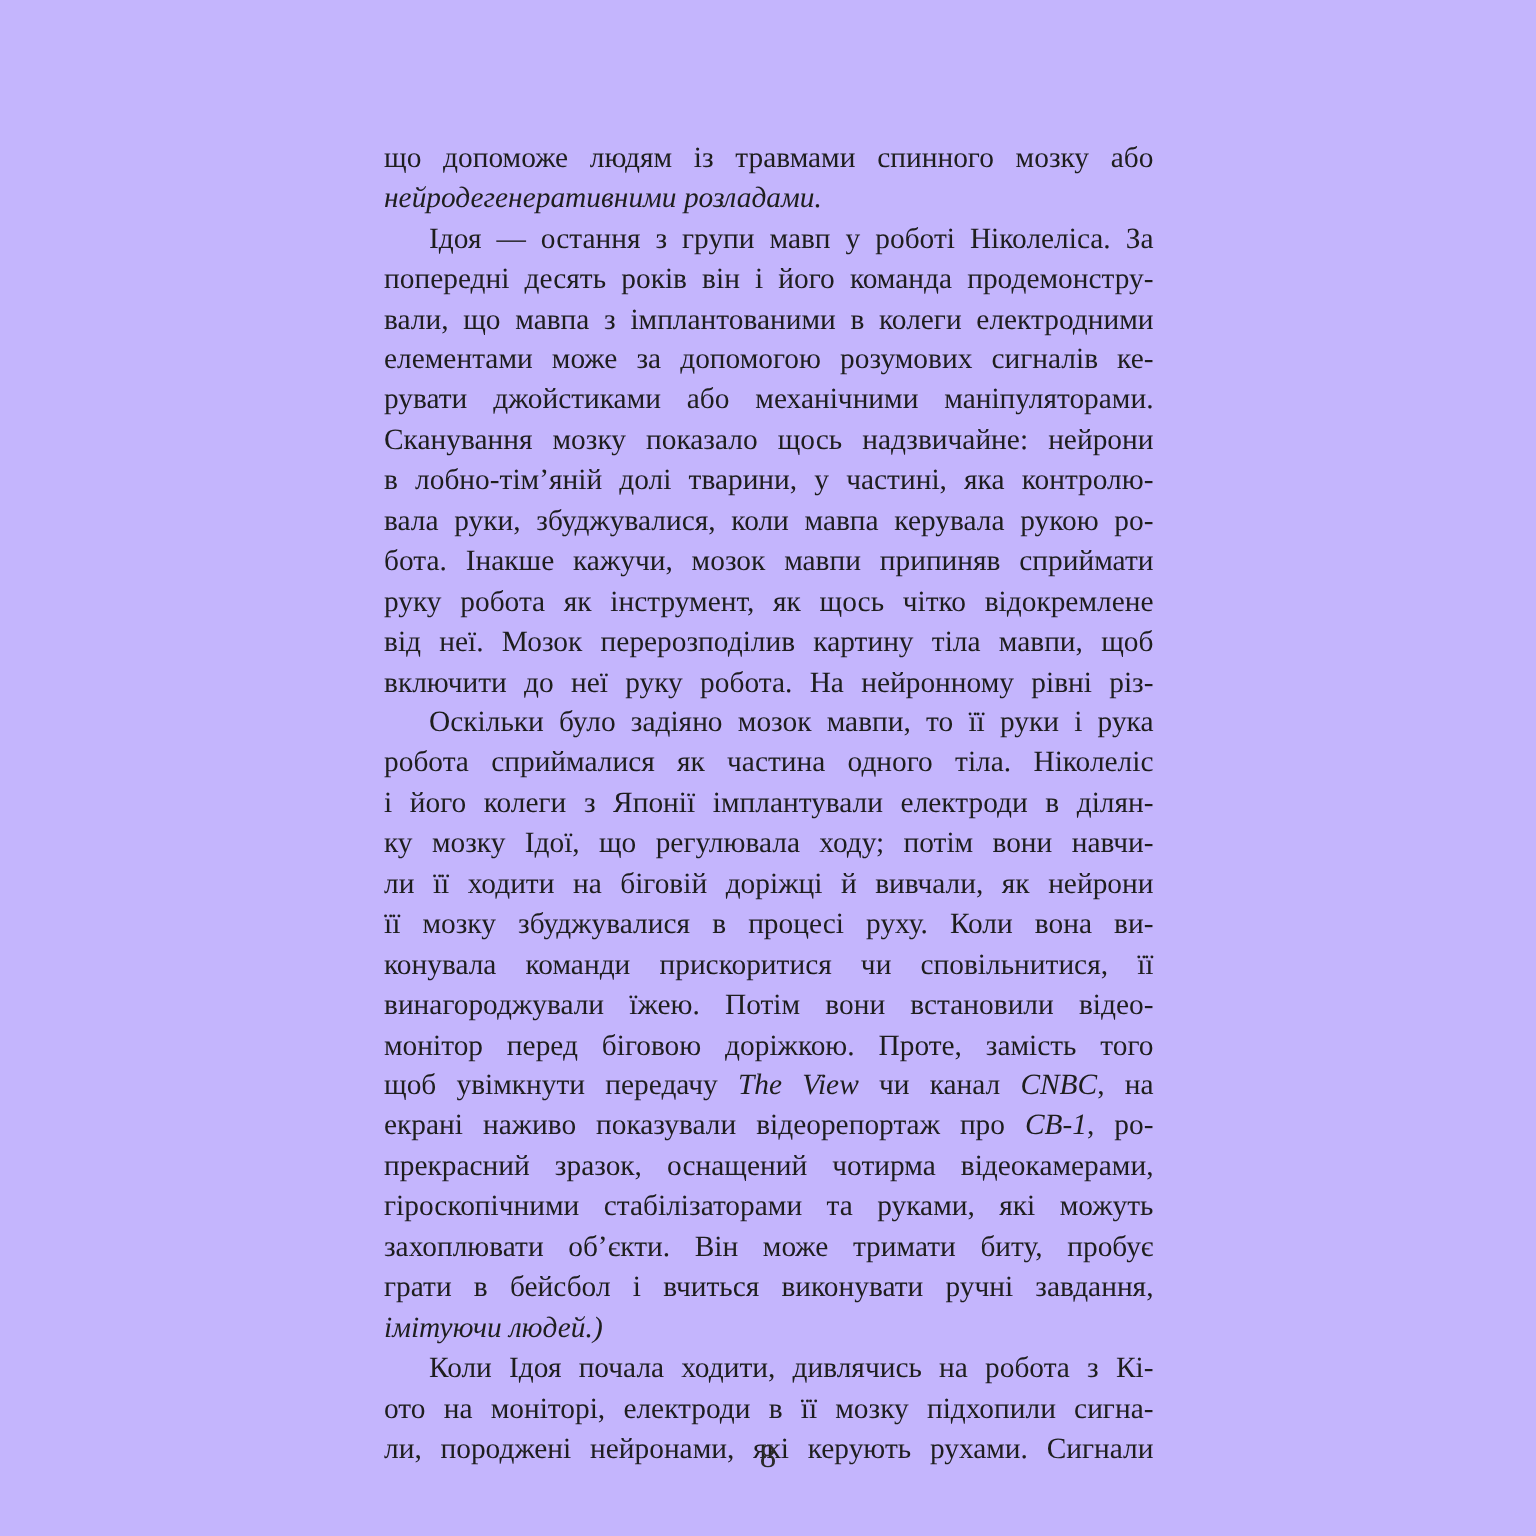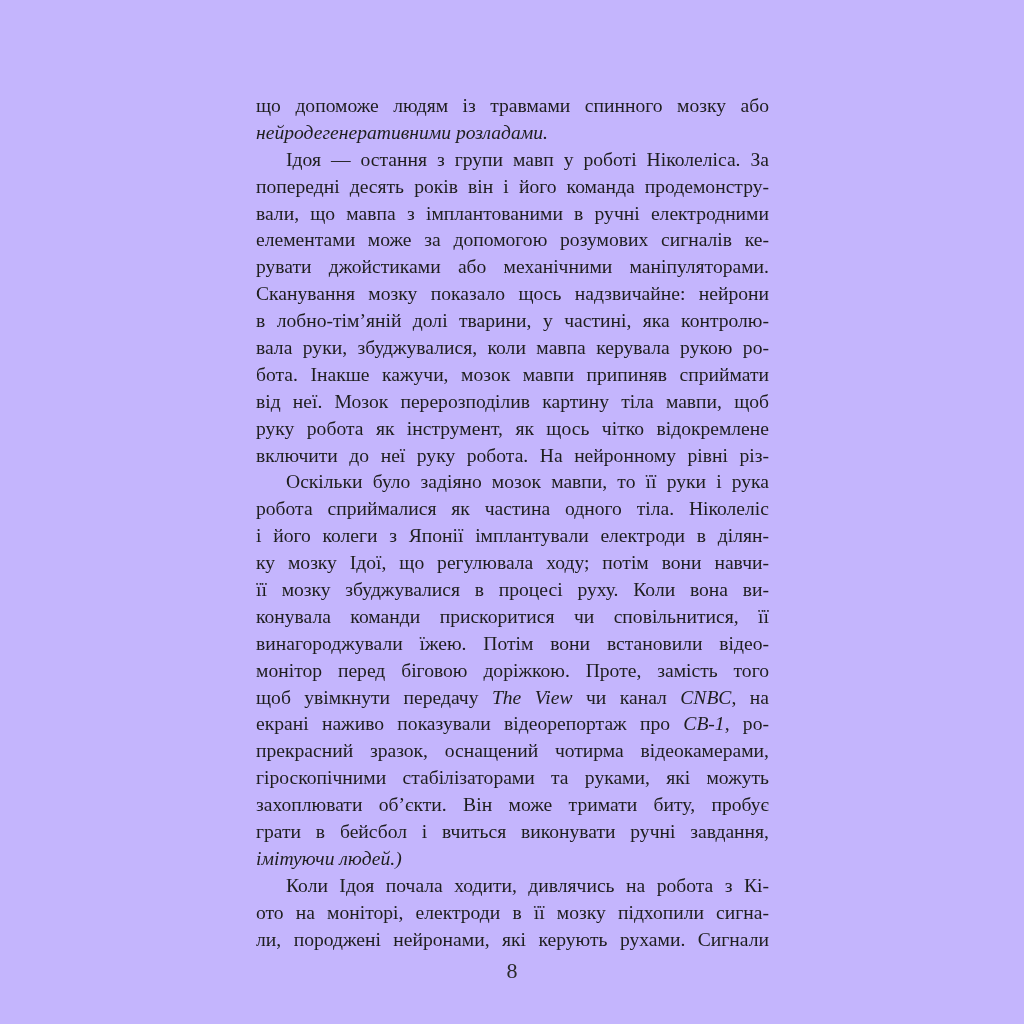--- a/index.html
+++ b/index.html
@@ -62,36 +62,37 @@
 
 <div class="page">
   <div class="text-block" id="text-block">
       <div>
         <span class="line"><span>що допоможе людям із травмами спинного мозку або</span></span>
         <span class="line last"><span>нейродегенеративними розладами.</span></span>
       </div>
       <div>
         <span class="line indent"><span>Ідоя — остання з групи мавп у роботі Ніколеліса. За</span></span>
         <span class="line"><span>попередні десять років він і його команда продемонстру-</span></span>
-        <span class="line"><span>вали, що мавпа з імплантованими в ручні електродними</span></span>
+        <span class="line"><span>вали, що мавпа з імплантованими в колеги електродними</span></span>
         <span class="line"><span>елементами може за допомогою розумових сигналів ке-</span></span>
         <span class="line"><span>рувати джойстиками або механічними маніпуляторами.</span></span>
         <span class="line"><span>Сканування мозку показало щось надзвичайне: нейрони</span></span>
         <span class="line"><span>в лобно-тім’яній долі тварини, у частині, яка контролю-</span></span>
         <span class="line"><span>вала руки, збуджувалися, коли мавпа керувала рукою ро-</span></span>
         <span class="line"><span>бота. Інакше кажучи, мозок мавпи припиняв сприймати</span></span>
+        <span class="line"><span>руку робота як інструмент, як щось чітко відокремлене</span></span>
         <span class="line"><span>від неї. Мозок перерозподілив картину тіла мавпи, щоб</span></span>
-        <span class="line"><span>руку робота як інструмент, як щось чітко відокремлене</span></span>
         <span class="line"><span>включити до неї руку робота. На нейронному рівні різ-</span></span>
       </div>
       <div>
         <span class="line indent"><span>Оскільки було задіяно мозок мавпи, то її руки і рука</span></span>
         <span class="line"><span>робота сприймалися як частина одного тіла. Ніколеліс</span></span>
         <span class="line"><span>і його колеги з Японії імплантували електроди в ділян-</span></span>
         <span class="line"><span>ку мозку Ідої, що регулювала ходу; потім вони навчи-</span></span>
+        <span class="line"><span>ли її ходити на біговій доріжці й вивчали, як нейрони</span></span>
         <span class="line"><span>її мозку збуджувалися в процесі руху. Коли вона ви-</span></span>
         <span class="line"><span>конувала команди прискоритися чи сповільнитися, її</span></span>
         <span class="line"><span>винагороджували їжею. Потім вони встановили відео-</span></span>
         <span class="line"><span>монітор перед біговою доріжкою. Проте, замість того</span></span>
         <span class="line"><span>щоб увімкнути передачу </span><span class="it">The View</span><span> чи канал </span><span class="it">CNBC</span><span>, на</span></span>
         <span class="line"><span>екрані наживо показували відеорепортаж про </span><span class="it">CB-1</span><span>, ро-</span></span>
         <span class="line"><span>прекрасний зразок, оснащений чотирма відеокамерами,</span></span>
         <span class="line"><span>гіроскопічними стабілізаторами та руками, які можуть</span></span>
         <span class="line"><span>захоплювати об’єкти. Він може тримати биту, пробує</span></span>
         <span class="line"><span>грати в бейсбол і вчиться виконувати ручні завдання,</span></span>

